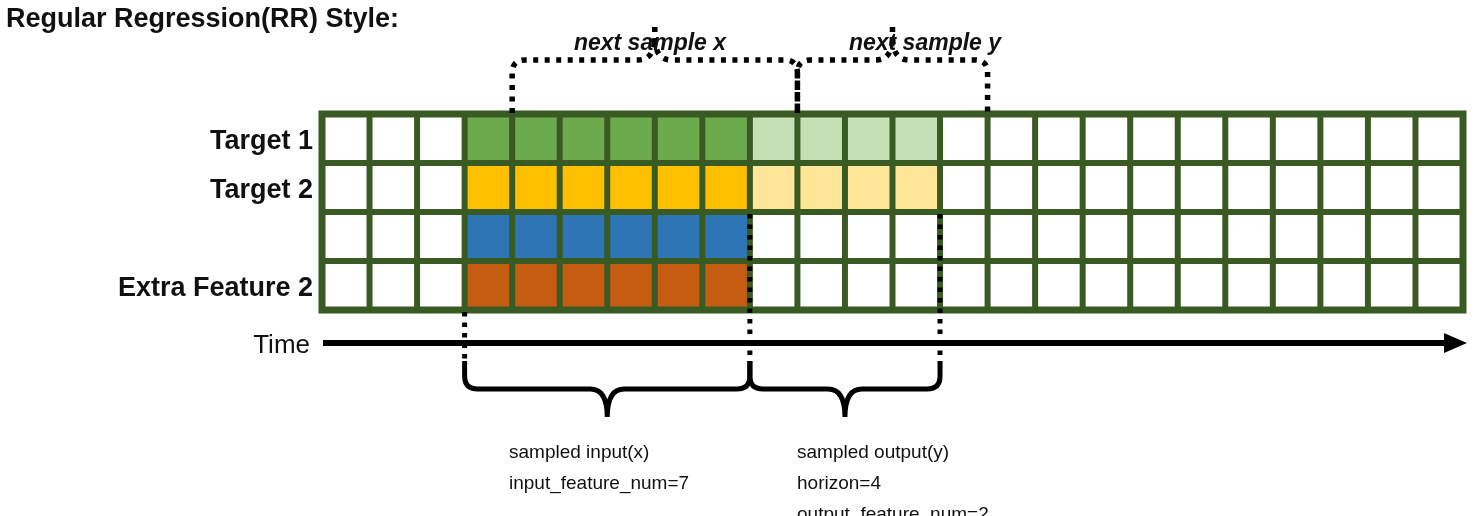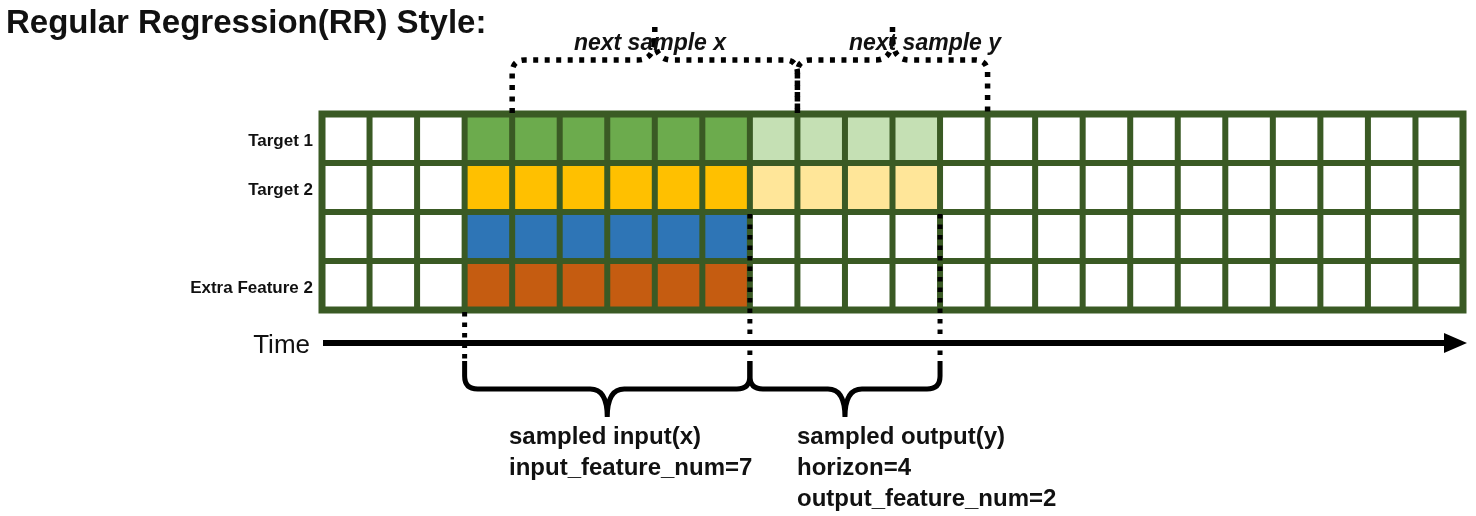--- a/index.html
+++ b/index.html
@@ -2,27 +2,27 @@
 <html><head>
 <meta charset="utf-8">
 <style>
   html,body{margin:0;padding:0;background:#ffffff;}
   #stage{
     position:relative;width:1476px;height:516px;overflow:hidden;
     font-family:"Liberation Sans", sans-serif;color:#111;background:#fff;
   }
   #diagram{position:absolute;left:0;top:0;}
   .abs{position:absolute;white-space:nowrap;}
-  .title{left:6px;top:3px;font-size:33px;font-weight:700;letter-spacing:0px;}
+  .title{left:6px;top:3px;font-size:27px;font-weight:700;letter-spacing:0px;}
   .top-label{top:3px;width:240px;text-align:center;font-size:23px;font-weight:700;font-style:italic;margin-top:26px;}
   .top-label.x{left:530px;}
   .top-label.y{left:805px;}
-  .row-label{right:1163px;height:49px;line-height:49px;font-size:17px;font-weight:700;text-align:right;}
+  .row-label{right:1163px;height:49px;line-height:49px;font-size:27px;font-weight:700;text-align:right;}
   .time-label{right:1166px;top:329px;height:30px;line-height:30px;font-size:26px;font-weight:400;}
-  .ann{top:420px;font-size:24px;font-weight:700;line-height:31px;}
+  .ann{top:436px;font-size:19px;font-weight:400;line-height:31px;}
   .ann.in{left:509px;}
   .ann.out{left:752px;margin-left:45px;}
 </style>
 </head>
 <body>
 
 <div id="stage">
 
   <svg id="diagram" width="1476" height="516" viewBox="0 0 1476 516">
       <rect x="322" y="114" width="1141" height="196" fill="#ffffff"></rect>

